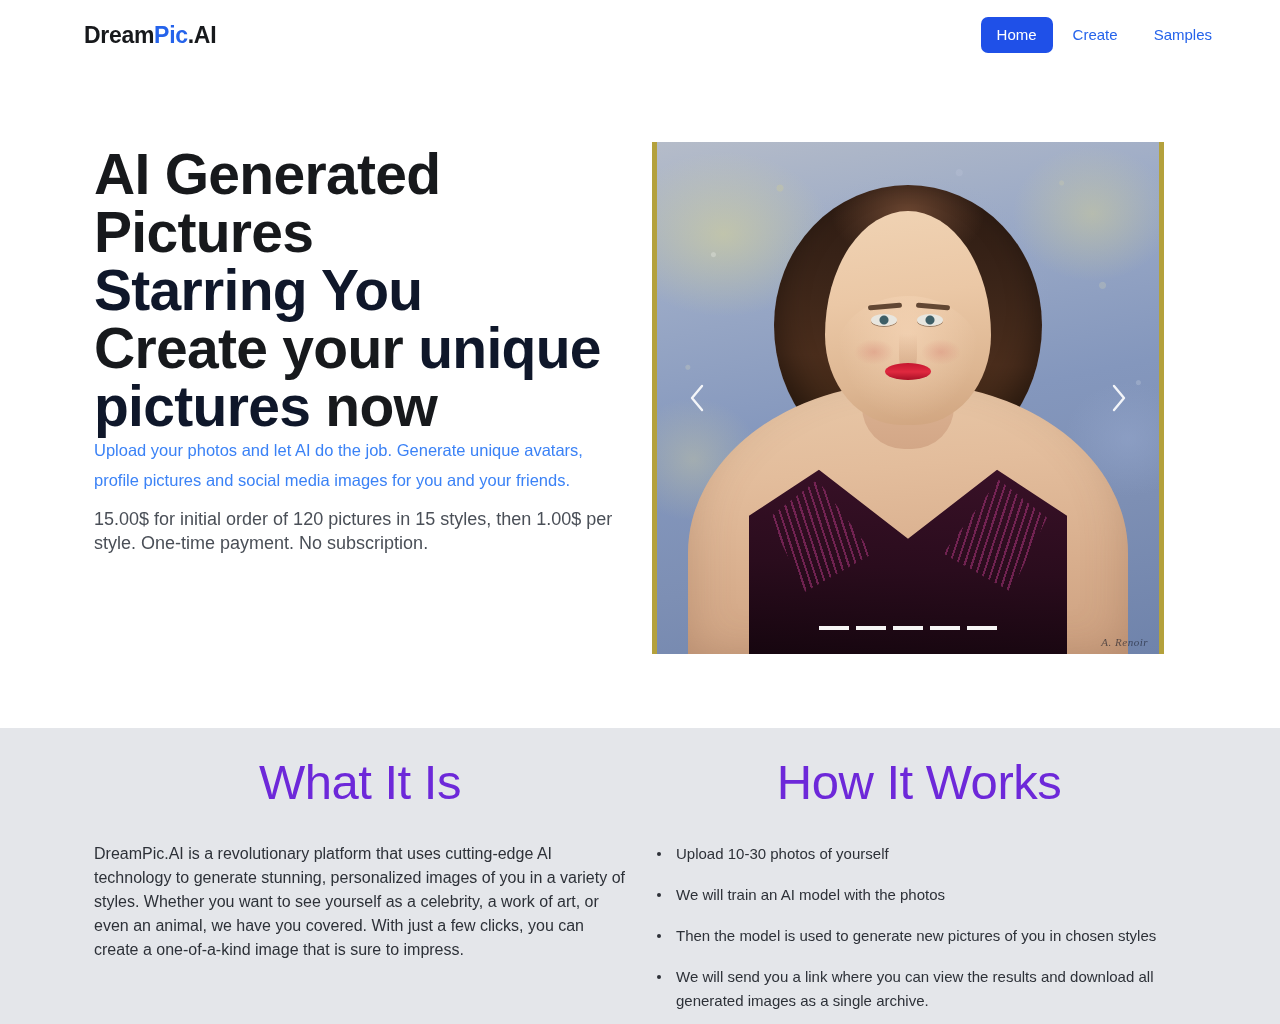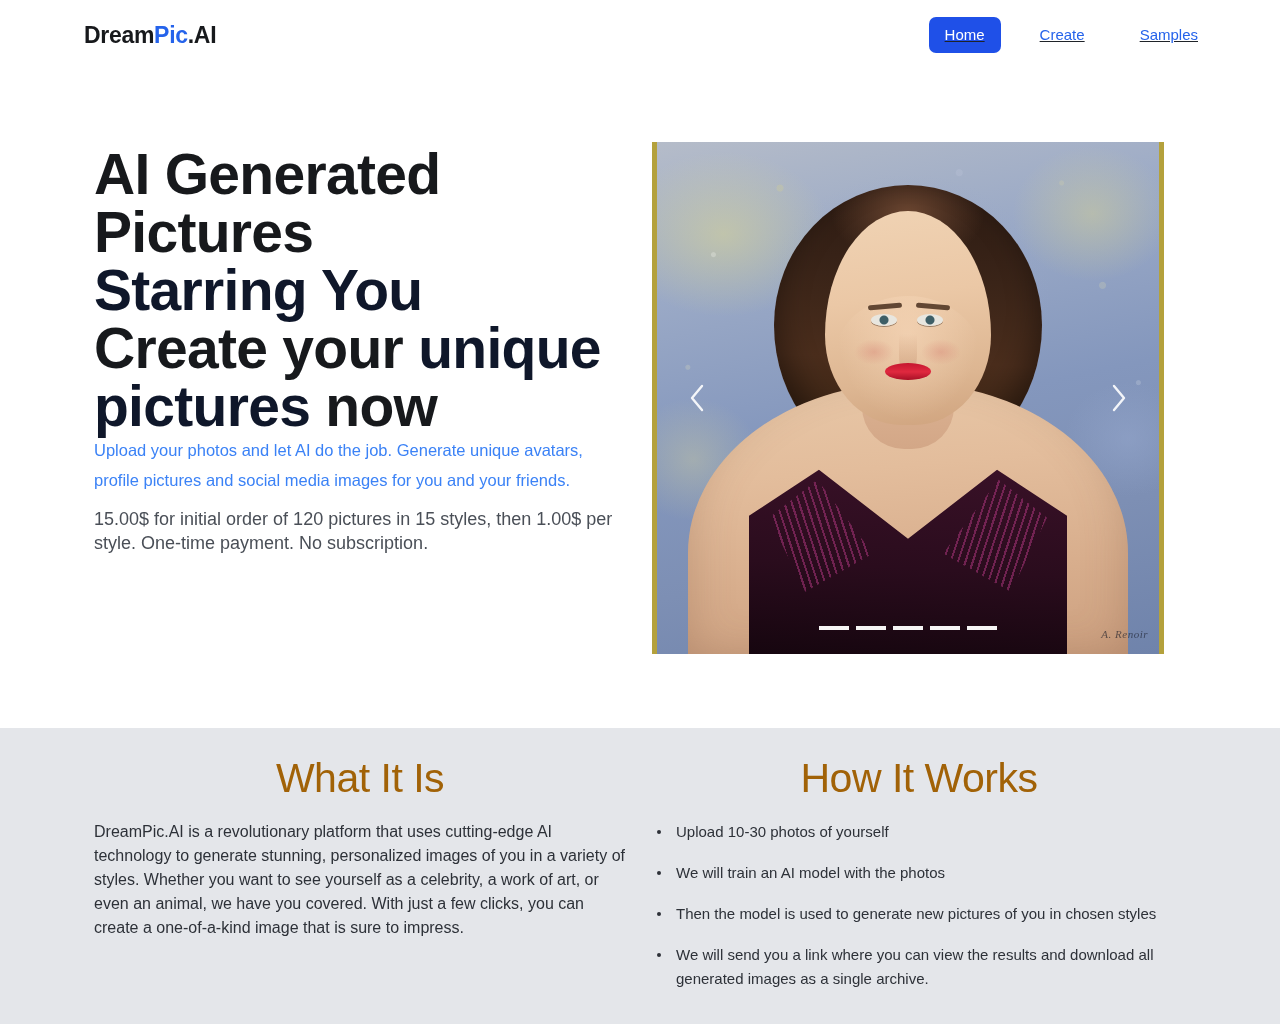--- a/index.html
+++ b/index.html
@@ -19,40 +19,39 @@
   }
 
   .page { width: 1280px; height: 1024px; position: relative; }
 
   
   .site-header {
     height: 70px;
     background: #ffffff;
     display: flex;
     align-items: center;
-    padding: 0 66px 0 84px;
+    padding: 0 52px 0 84px;
     position: relative;
   }
 
   .brand {
     font-size: 23px;
     font-weight: bold;
     letter-spacing: -0.3px;
     color: #17191c;
     white-space: nowrap;
     user-select: none;
   }
   .brand .brand-accent { color: #2563eb; }
 
   .main-nav {
     margin-left: auto;
     display: flex;
     align-items: center;
-    gap: 23px;
-    text-decoration: underline;
+    gap: 4px;
   }
 
   .nav-link {
     font-size: 15px;
     color: #2563eb;
     text-decoration: none;
     padding: 9px 16px;
     border-radius: 7px;
     white-space: nowrap;
     display: inline-block;
@@ -293,21 +292,21 @@
     right: 4%;
     top: 8%;
     width: 38%;
     height: 62%;
     background: repeating-linear-gradient(108deg, rgba(168,52,122,0.55) 0 2px, rgba(0,0,0,0) 2px 7px);
     clip-path: polygon(8% 64%, 54% 2%, 94% 34%, 64% 96%);
   }
   .fig-signature {
     position: absolute;
     right: 16px;
-    bottom: 14px;
+    bottom: 6px;
     font-family: "Liberation Serif", serif;
     font-style: italic;
     font-size: 11px;
     color: rgba(22,26,38,0.62);
     letter-spacing: 0.5px;
     user-select: none;
   }
 
   .carousel-arrow {
     position: absolute;
@@ -353,27 +352,27 @@
     padding: 26px 98px 0 94px;
     display: flex;
     gap: 26px;
     height: 296px;
   }
 
   .info-col { width: 532px; flex: none; }
   .info-col.right { width: 534px; }
 
   .info-heading {
-    font-size: 41px;
+    font-size: 49px;
     line-height: 1.18;
     font-weight: normal;
-    color: #a16207;
+    color: #6d28d9;
     text-align: center;
     letter-spacing: -0.5px;
-    margin-bottom: 18px;
+    margin-bottom: 30px;
   }
 
   .info-text {
     font-size: 16px;
     line-height: 24px;
     color: #2d3138;
   }
 
   .info-list {
     list-style: none;

